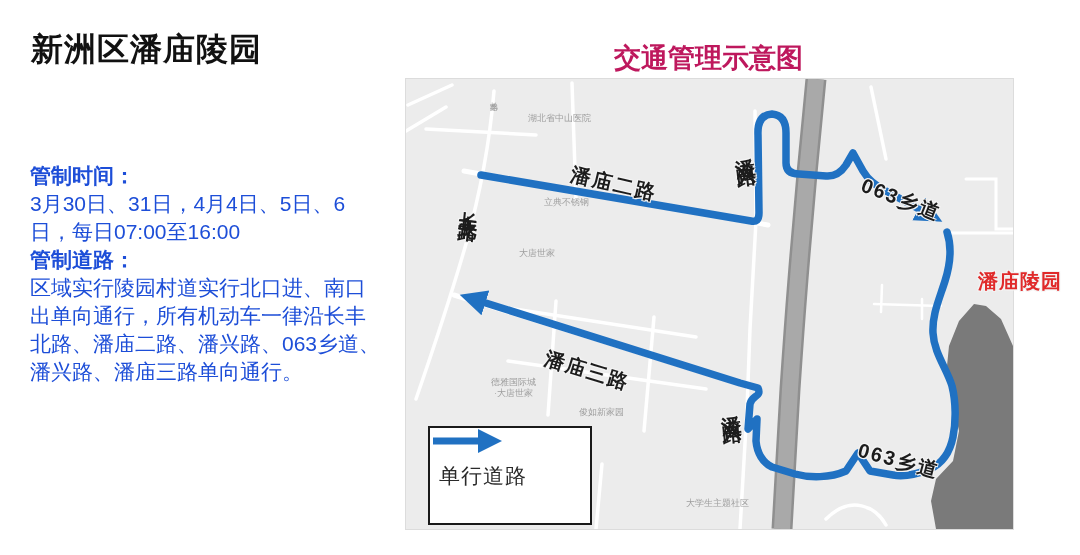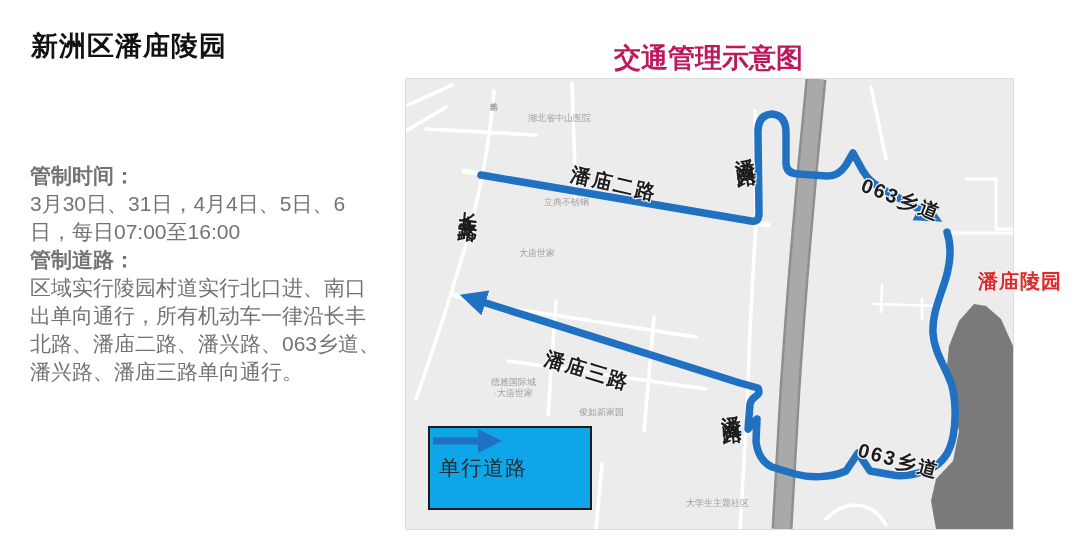--- a/index.html
+++ b/index.html
@@ -1,48 +1,48 @@
 <!DOCTYPE html>
 <html style="--route-blue: #2071c2; --destination-red: #e02a2a; --water-gray: #7a7a7a; --highway-gray: #a9a9a9; --map-bg: #ececec;"><head>
 <meta charset="utf-8">
 <style>
   html,body{margin:0;padding:0;background:#fff;}
   body{
     width:1080px;height:555px;position:relative;overflow:hidden;
     font-family:"Liberation Sans",sans-serif;color:#1a1a1a;
   }
   .left-title{
-    position:absolute;left:31px;top:28px;font-size:27px;font-weight:bold;
+    position:absolute;left:31px;top:28px;font-size:32px;font-weight:bold;
     letter-spacing:1px;color:#111;
   }
   .map-title{
     position:absolute;left:405px;top:40px;width:607px;text-align:center;
     font-size:27px;font-weight:bold;color:#be185d;
   }
-  .notice{position:absolute;left:30px;top:162px;width:385px;font-size:21px;line-height:28px;color:#737373;}
+  .notice{position:absolute;left:30px;top:162px;width:385px;font-size:21px;line-height:28px;color:#1d4ed8;}
   .notice div{white-space:nowrap;}
   .notice .head{font-weight:bold;}
 
   .map{
     position:absolute;left:405px;top:78px;width:607px;height:450px;
     background:var(--map-bg,#ececec);border:1px solid #dcdcdc;box-sizing:content-box;
   }
   .map svg{position:absolute;left:0;top:0;}
 
   .lbl{position:absolute;white-space:nowrap;
     text-shadow:-1px -1px 0 #f4f4f4,1px -1px 0 #f4f4f4,-1px 1px 0 #f4f4f4,1px 1px 0 #f4f4f4;}
   .rl{font-size:20px;font-weight:600;color:#1c1c1c;letter-spacing:2px;}
   .vert{writing-mode:vertical-rl;letter-spacing:4px;}
   .poi{font-size:9px;color:#9e9e9e;text-shadow:none;letter-spacing:0;}
   .poi2{text-align:center;line-height:11px;}
   .dest{font-size:20px;font-weight:bold;color:var(--destination-red,#e02a2a);letter-spacing:1px;}
 
   .legend{
-    position:absolute;left:22px;top:347px;width:164px;height:84px;
-    background:#0ea5e9;border:2px solid #1a1a1a;
+    position:absolute;left:22px;top:347px;width:164px;height:99px;
+    background:#ffffff;border:2px solid #1a1a1a;
     display:flex;align-items:center;gap:11px;padding-left:9px;box-sizing:border-box;font-family:Liberation Mono, monospace;
   }
   .legend-label{font-size:21px;color:#2a2a2a;letter-spacing:1px;}
 </style>
 </head>
 <body>
 
 <div class="left-title">新洲区潘庙陵园</div>
 <div class="map-title">交通管理示意图</div>
 

